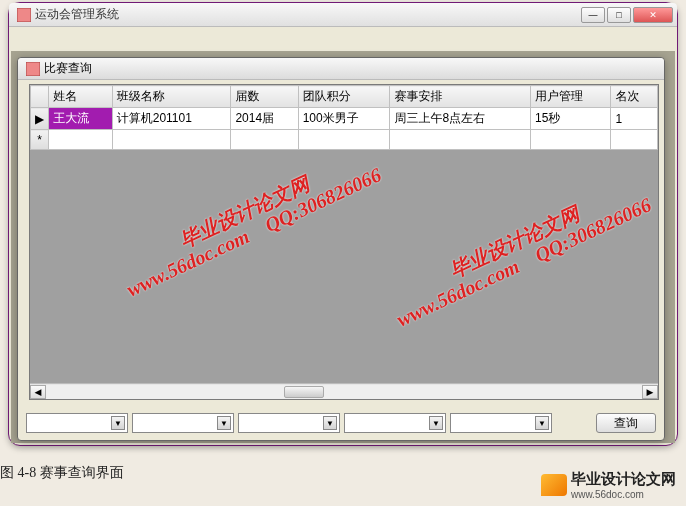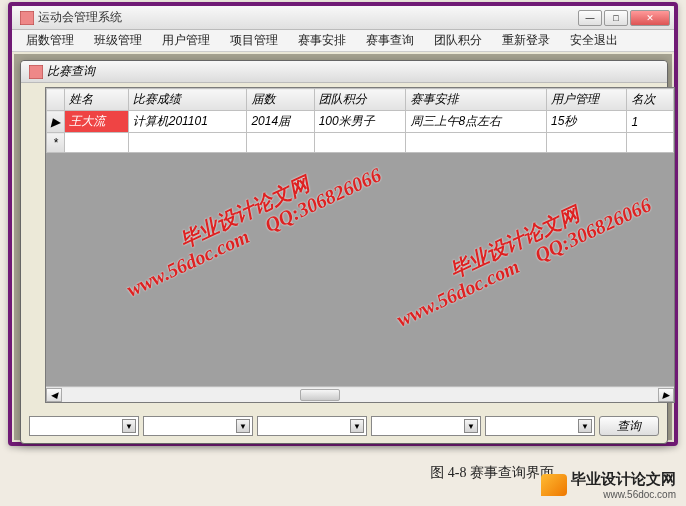--- a/index.html
+++ b/index.html
@@ -1,98 +1,87 @@
 <!DOCTYPE html>
 <html><head>
 <meta charset="utf-8">
 <style>
 * { box-sizing: border-box; margin: 0; padding: 0; }
 body { font-family: "Microsoft YaHei", SimSun, sans-serif; font-size: 12px; background: #f0ebe2; width: 686px; height: 506px; position: relative; overflow: hidden; }
-.outer-window { position: absolute; top: 2px; left: 8px; width: 670px; height: 444px; background: #ece9d8; border: 4px solid #701a75; border-radius: 4px; box-shadow: 0 2px 6px rgba(0,0,0,.25); }
+.outer-window { position: absolute; top: 2px; left: 8px; width: 670px; height: 444px; background: #ece9d8; border: 1px solid #701a75; border-radius: 12px; box-shadow: 0 2px 6px rgba(0,0,0,.25); }
 .title-bar { height: 24px; background: linear-gradient(#f8f8f8,#e0e0e0); border-bottom: 1px solid #bbb; display: flex; align-items: center; padding: 0 4px; border-radius: 4px 4px 0 0; }
 .title-icon { width: 14px; height: 14px; margin: 0 4px; display:inline-flex; align-items:center; justify-content:center; }
 .title-text { flex: 1; font-size: 12px; color: #333; }
 .win-btns { display: flex; gap: 2px; }
 .win-btn { width: 24px; height: 16px; border: 1px solid #999; background: linear-gradient(#fdfdfd,#e0e0e0); font-size: 9px; display:flex; align-items:center; justify-content:center; border-radius: 2px; cursor: pointer; }
 .win-btn.close { width: 40px; background: linear-gradient(#f99,#d55); color:#fff; }
 .menu-bar { height: 22px; background: #f4f4f4; border-bottom: 1px solid #ccc; display: flex; align-items: center; padding: 0 4px; }
 .menu-item { padding: 2px 10px; cursor: pointer; font-size: 12px; color: #222; }
 .mdi-area { position: absolute; top: 48px; left: 2px; right: 2px; bottom: 2px; background: #a6a391; }
-.inner-window { position: absolute; top: 6px; left: 6px; width: 648px; height: 384px; background: #ece9d8; border: 1px solid #666; border-radius: 4px; box-shadow: 0 2px 10px rgba(0,0,0,.3); font-style: italic; }
+.inner-window { position: absolute; top: 6px; left: 6px; width: 648px; height: 384px; background: #ece9d8; border: 1px solid #666; border-radius: 4px; box-shadow: 0 2px 10px rgba(0,0,0,.3); }
 .inner-title { height: 22px; background: linear-gradient(#f8f8f8,#dcdcdc); border-bottom:1px solid #bbb; display:flex; align-items:center; padding:0 4px; border-radius:4px 4px 0 0; }
-.gridwrap { position:absolute; top:26px; left:24px; width:630px; height:316px; background:#a0a0a0; border:1px solid #7a7a7a; overflow:hidden; }
+.gridwrap { position:absolute; top:26px; left:11px; width:630px; height:316px; background:#a0a0a0; border:1px solid #7a7a7a; overflow:hidden; }
 table { border-collapse: collapse; width: 100%; background:#fff; }
 th, td { border: 1px solid #c0c0c0; padding: 2px 4px; font-size: 12px; height: 20px; text-align:left; }
 th { background: linear-gradient(#f7f7f7,#e2e2e2); font-weight: normal; }
 td.rowhdr { width:18px; background:linear-gradient(#f2f2f2,#dedede); text-align:center; }
-td.sel { background:#ef4444; color:#fff; }
+td.sel { background:#a21caf; color:#fff; }
 .hscroll { position:absolute; bottom:0; left:0; right:0; height:16px; background:#e6e6e6; border-top:1px solid #bbb; display:flex; align-items:center; }
 .hscroll .arrow { width:16px; height:14px; border:1px solid #aaa; background:linear-gradient(#fbfbfb,#ddd); font-size:9px; display:flex; align-items:center; justify-content:center; }
 .hscroll .track { flex:1; height:14px; background:#efefef; position:relative; }
 .hscroll .thumb { position:absolute; left:40%; width:40px; height:12px; top:1px; background:linear-gradient(#f6f6f6,#ccc); border:1px solid #aaa; border-radius:2px; }
 .filter-row { position:absolute; bottom:6px; left:8px; right:8px; height:22px; display:flex; align-items:center; gap:4px; }
 .combo { flex:1; height:20px; border:1px solid #888; background:#fff; display:flex; align-items:center; justify-content:flex-end; padding:0 2px; }
 .combo .cd { width:14px; height:14px; border:1px solid #888; background:linear-gradient(#f4f4f4,#d4d4d4); font-size:8px; display:flex; align-items:center; justify-content:center; }
-.qbtn { width:60px; height:20px; background:linear-gradient(#fdfdfd,#dedede); border:1px solid #888; border-radius:3px; cursor:pointer; display:flex; align-items:center; justify-content:center; }
+.qbtn { width:60px; height:20px; background:linear-gradient(#fdfdfd,#dedede); border:1px solid #888; border-radius:3px; cursor:pointer; display:flex; align-items:center; justify-content:center;margin-left:40px; }
 .watermark { position:absolute; color:#d22; font-family:"Times New Roman",serif; font-style:italic; font-weight:bold; transform:rotate(-25deg); pointer-events:none; white-space:pre; text-align:center; line-height:1.1; text-shadow:0 0 2px #fff; }
 .wm1 { top:200px; left:110px; font-size:20px; }
 .wm2 { top:230px; left:380px; font-size:20px; }
-.caption { position:absolute; top:464px; left:0; width:554px; text-align:right; font-family:SimSun; font-size:14px; color:#222; }
+.caption { position:absolute; top:464px; left:0; width:554px; text-align:left; font-family:SimSun; font-size:14px; color:#222; }
 .footer-logo { position:absolute; right:10px; bottom:6px; display:flex; align-items:center; gap:4px; }
 .footer-logo .micon { width:26px; height:22px; background:linear-gradient(135deg,#fb3,#e70); border-radius:4px 4px 4px 0; }
 .footer-logo .t1 { font-size:15px; font-weight:bold; color:#222; font-family:"Microsoft YaHei"; }
-.footer-logo .t2 { font-size:10px; color:#555;text-align:right; }
+.footer-logo .t2 { font-size:10px; color:#555; }
 </style>
 </head>
 <body>
 
 <div class="outer-window">
   <div class="title-bar">
     <span class="title-icon">
       <svg width="14" height="14">
           <rect width="14" height="14" fill="#e88" stroke="#a44"></rect>
         </svg>
     </span>
     <span class="title-text">运动会管理系统</span>
     <div class="win-btns">
       <div class="win-btn">—</div>
       <div class="win-btn">□</div>
       <div class="win-btn close">✕</div>
     </div>
-  </div>
-  <div class="menu-bar">
-    <div class="menu-item">届数管理</div>
-    <div class="menu-item">班级管理</div>
-    <div class="menu-item">用户管理</div>
-    <div class="menu-item">项目管理</div>
-    <div class="menu-item">赛事安排</div>
-    <div class="menu-item">赛事查询</div>
-    <div class="menu-item">团队积分</div>
-    <div class="menu-item">重新登录</div>
-    <div class="menu-item">安全退出</div>
   </div>
 
   <div class="mdi-area">
     <div class="inner-window">
       <div class="inner-title">
         <span class="title-icon">
           <svg width="14" height="14">
               <rect width="14" height="14" fill="#e88" stroke="#a44"></rect>
             </svg>
         </span>
         <span>比赛查询</span>
       </div>
 
       <div class="gridwrap">
         <table>
           <tbody>
               <tr>
             <th style="width:18px"></th>
             <th>姓名</th>
-            <th>比赛成绩</th>
+            <th>班级名称</th>
             <th>届数</th>
             <th>团队积分</th>
             <th>赛事安排</th>
             <th>用户管理</th>
             <th>名次</th>
           </tr>
           <tr>
             <td class="rowhdr">▶</td>
             <td class="sel">王大流</td>
             <td>计算机201101</td>

